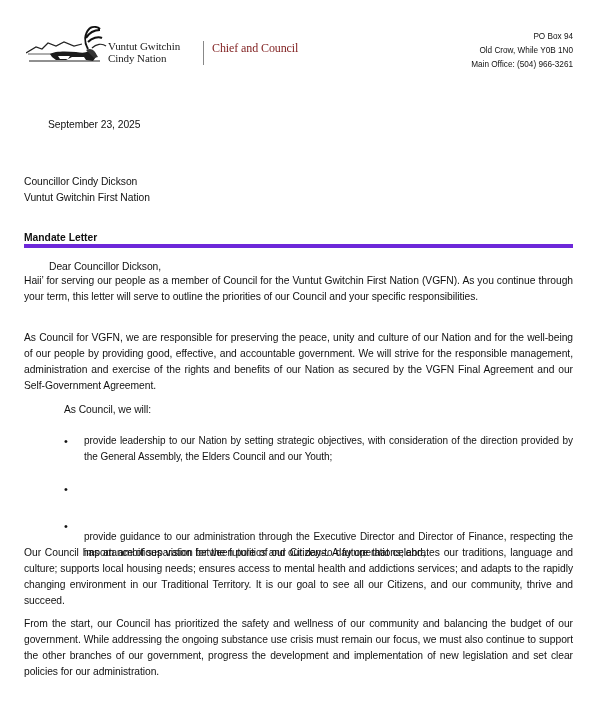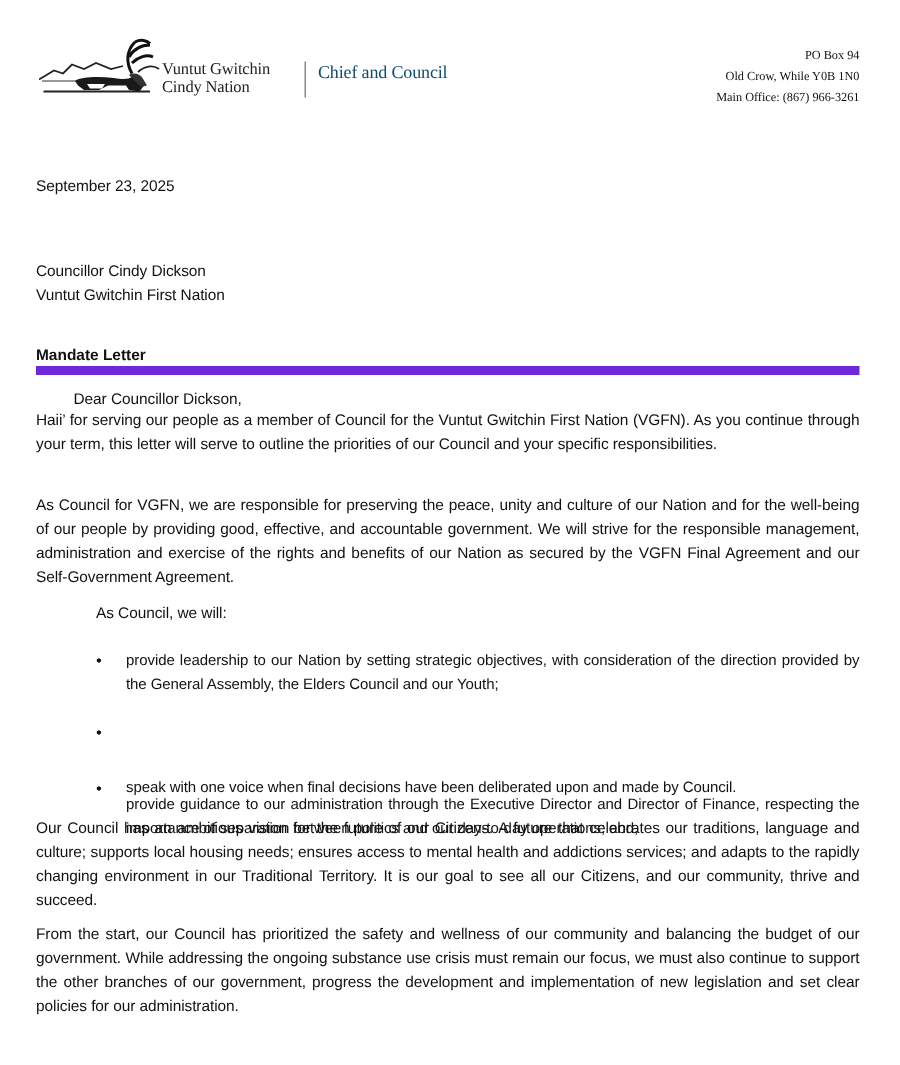--- a/index.html
+++ b/index.html
@@ -52,53 +52,52 @@
       top: 17px;
       width: 1px;
       height: 24px;
       background: #888;
     }
     .logo-council {
       position: absolute;
       left: 186px;
       top: 17px;
       font-size: 12px;
-      color: #0c4a6e;
+      color: #7f1d1d;
       letter-spacing: -0.1px;
     }
     .address {
       position: absolute;
       right: 27px;
       top: 30px;
       text-align: right;
       font-size: 8.2px;
       line-height: 14px;
       color: #111;
-      font-family: Liberation Serif, serif;
     }
     
     .text {
       position: absolute;
       left: 24px;
       width: 549px;
       font-size: 10.3px;
       line-height: 16px;
       color: #111;
       letter-spacing: -0.05px;
     }
     .justify { text-align: justify; }
     .heading {
       position: absolute;
       left: 24px;
       top: 231px;
       width: 549px;
       font-size: 10.3px;
       font-weight: bold;
       line-height: 13px;
-      border-bottom: 6px solid #6d28d9;
+      border-bottom: 4px solid #6d28d9;
     }
     .bullet {
       position: absolute;
       left: 64px;
       font-size: 11px;
       line-height: 16px;
     }
     .bullet-text {
       position: absolute;
       left: 84px;
@@ -133,24 +132,24 @@
       <div>Vuntut Gwitchin</div>
       <div>Cindy Nation</div>
     </div>
     <div class="logo-divider"></div>
     <div class="logo-council">Chief and Council</div>
   </div>
 
   <div class="address">
     <div>PO Box 94</div>
     <div>Old Crow, While  Y0B 1N0</div>
-    <div>Main Office: (867) 966-3261</div>
+    <div>Main Office: (504) 966-3261</div>
   </div>
 
-  <div class="text" style="top:117px;">September 23, 2025</div>
+  <div class="text" style="top:117px;margin-left:24px;">September 23, 2025</div>
 
   <div class="text" style="top:174px;">Councillor Cindy Dickson</div>
   <div class="text" style="top:190px;">Vuntut Gwitchin First Nation</div>
 
   <div class="heading">Mandate Letter</div>
 
   <div class="text" style="top:259px;margin-left:25px;">Dear Councillor Dickson,</div>
 
   <div class="text justify" style="top:273px;">Haii’ for serving our people as a member of Council for the Vuntut Gwitchin First Nation (VGFN). As you continue through your term, this letter will serve to outline the priorities of our Council and your specific responsibilities.</div>
 
@@ -158,19 +157,18 @@
 
   <div class="text" style="top:402px;margin-left:40px;">As Council, we will:</div>
 
   <div class="bullet" style="top:433px;">•</div>
   <div class="bullet-text" style="top:433px;">provide leadership to our Nation by setting strategic objectives, with consideration of the direction provided by the General Assembly, the Elders Council and our Youth;</div>
 
   <div class="bullet" style="top:481px;">•</div>
   <div class="bullet-text" style="top:481px;margin-top:48px;">provide guidance to our administration through the Executive Director and Director of Finance, respecting the importance of separation between politics and our day-to-day operations; and,</div>
 
   <div class="bullet" style="top:518px;">•</div>
-  <div class="bullet-text" style="top:518px;">speak with one voice when final decisions have been deliberated upon and made by Council.</div>
 
   <div class="text justify" style="top:545px;">Our Council has an ambitious vision for the future of our Citizens. A future that celebrates our traditions, language and culture; supports local housing needs; ensures access to mental health and addictions services; and adapts to the rapidly changing environment in our Traditional Territory. It is our goal to see all our Citizens, and our community, thrive and succeed.</div>
 
   <div class="text justify" style="top:616px;">From the start, our Council has prioritized the safety and wellness of our community and balancing the budget of our government. While addressing the ongoing substance use crisis must remain our focus, we must also continue to support the other branches of our government, progress the development and implementation of new legislation and set clear policies for our administration.</div>
 
 </div>
 
 </body></html>

